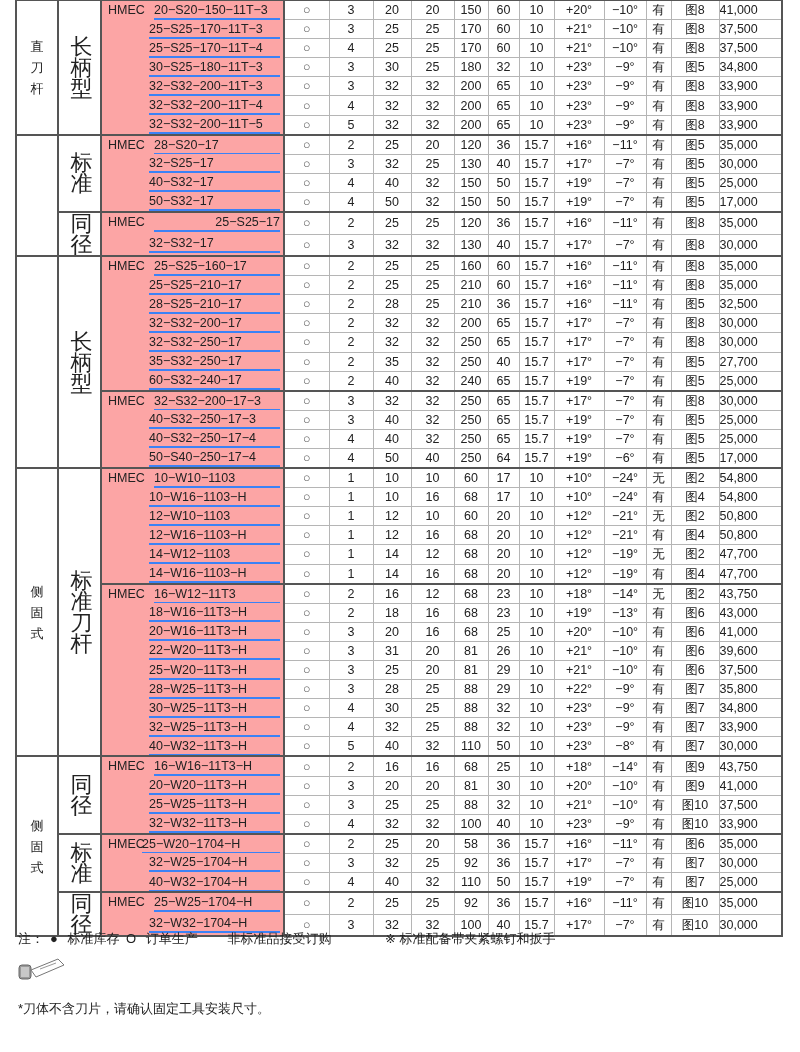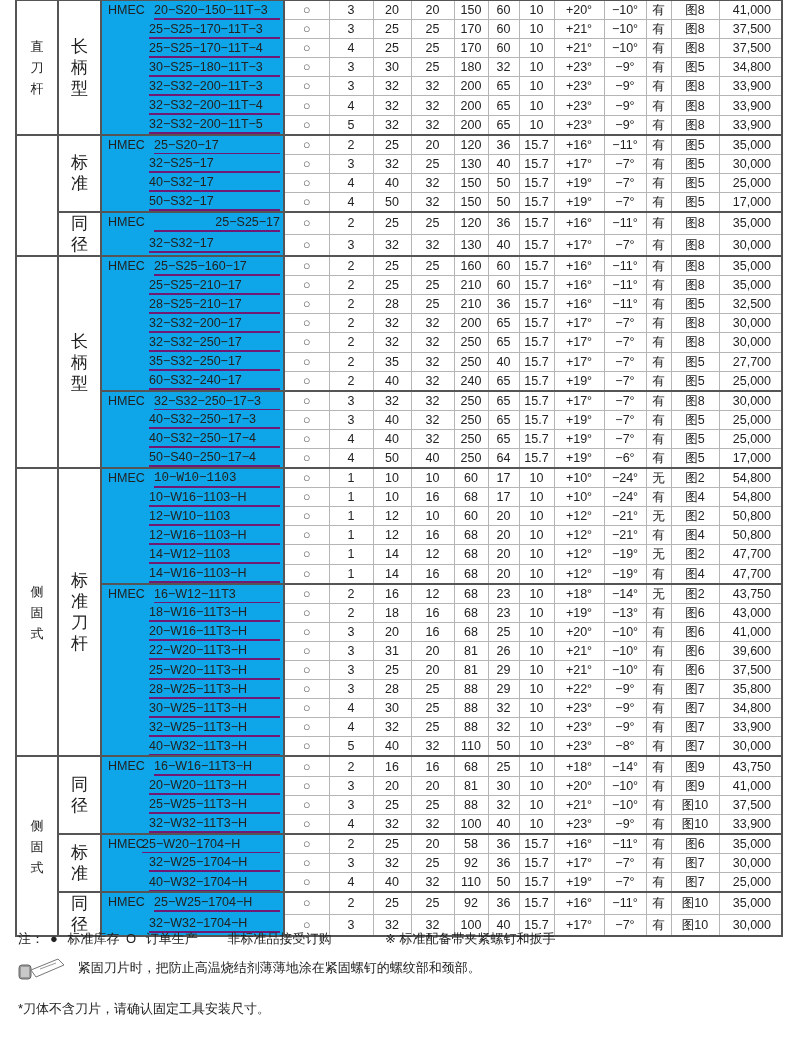--- a/index.html
+++ b/index.html
@@ -5,29 +5,29 @@
   html, body { margin:0; padding:0; background:#ffffff; }
   body { width:800px; height:1052px; position:relative; overflow:hidden;
          font-family:"Liberation Sans", "DejaVu Sans", sans-serif; color:#222; }
   .table-wrap { position:absolute; left:15px; top:-1px; width:766px; }
   table.spec { border-collapse:collapse; width:766px; table-layout:fixed; }
   table.spec td { height:18.1px; padding:0; border:1px solid #b5b5b5; font-size:12.5px;
                   text-align:center; white-space:nowrap; line-height:18px; overflow:hidden; }
   table.spec td.grp { border:2px solid #555; font-size:13px; line-height:20px;
                       writing-mode:horizontal-tb; vertical-align:middle; }
   table.spec td.grp span { display:inline-block; width:18px; word-wrap:break-word; white-space:normal; line-height:21px; }
-  table.spec td.sub { border:2px solid #555; font-size:17px; vertical-align:middle; }
+  table.spec td.sub { border:2px solid #555; font-size:22px; vertical-align:middle; }
   table.spec td.sub span { display:inline-block; width:18px; white-space:normal; line-height:21px; }
-  table.spec td.model { background:#0ea5e9; text-align:left; border-left:2px solid #555; border-right:2px solid #555;
+  table.spec td.model { background:#fca5a5; text-align:left; border-left:2px solid #555; border-right:2px solid #555;
                         border-top:none; border-bottom:none; position:relative; font-size:12.5px; }
   table.spec td.model .prefix { position:absolute; left:6px; top:0; }
-  table.spec td.model .code { position:absolute; left:47px; right:3px; top:0; border-bottom:2px solid #701a75; height:17px; }
+  table.spec td.model .code { position:absolute; left:47px; right:3px; top:0; border-bottom:2px solid #3b82f6; height:17px; }
   table.spec tr.first td.model { border-top:2px solid #555; }
   table.spec tr.first td { border-top:2px solid #555; }
-  table.spec td.lastcol { border-right:2px solid #555; text-align:right; padding-right:10px; }
+  table.spec td.lastcol { border-right:2px solid #555; text-align:left; padding-right:10px; }
   table.spec tr.bottom td { border-bottom:2px solid #555; }
   .notes { position:absolute; left:18px; top:930px; font-size:13px; color:#222; }
   .notes .line1 { position:absolute; top:0; left:0; white-space:nowrap; }
   .notes .line1 span { margin-right:6px; }
   .notes .line2 { position:absolute; top:27px; left:0; white-space:nowrap; }
   .notes .line3 { position:absolute; top:70px; left:0; white-space:nowrap; }
   .tube-icon { display:inline-block; width:50px; height:24px; vertical-align:middle; margin-right:6px; }
 </style>
 </head>
 <body>
@@ -178,21 +178,21 @@
           <td>−9°</td>
           <td>有</td>
           <td>图8</td>
           <td class="lastcol">33,900</td>
         </tr>
         <tr class="first">
           <td class="grp" rowspan="6"><span></span></td>
           <td class="sub" rowspan="4"><span>标准</span></td>
           <td class="model">
             <span class="prefix">HMEC</span>
-            <span class="code" style="left: 52px;">25−S20−17</span>
+            <span class="code" style="left: 52px;">28−S20−17</span>
           </td>
           <td style="color: rgb(85, 85, 85);">○</td>
           <td>2</td>
           <td>25</td>
           <td>20</td>
           <td>120</td>
           <td>36</td>
           <td>15.7</td>
           <td>+16°</td>
           <td>−11°</td>
@@ -415,21 +415,21 @@
           <td>15.7</td>
           <td>+19°</td>
           <td>−7°</td>
           <td>有</td>
           <td>图5</td>
           <td class="lastcol">25,000</td>
         </tr>
         <tr class="first">
           <td class="model">
             <span class="prefix">HMEC</span>
-            <span class="code" style="left: 52px;">32−S32−250−17−3</span>
+            <span class="code" style="left: 52px;">32−S32−200−17−3</span>
           </td>
           <td style="color: rgb(85, 85, 85);">○</td>
           <td>3</td>
           <td>32</td>
           <td>32</td>
           <td>250</td>
           <td>65</td>
           <td>15.7</td>
           <td>+17°</td>
           <td>−7°</td>
@@ -489,21 +489,21 @@
           <td>−6°</td>
           <td>有</td>
           <td>图5</td>
           <td class="lastcol">17,000</td>
         </tr>
         <tr class="first">
           <td class="grp" rowspan="15"><span>侧固式</span></td>
           <td class="sub" rowspan="15"><span>标准刀杆</span></td>
           <td class="model">
             <span class="prefix">HMEC</span>
-            <span class="code" style="left: 52px; font-family: Liberation Mono, monospace;">10−W10−1103</span>
+            <span class="code" style="left: 52px;">10−W10−1103</span>
           </td>
           <td style="color: rgb(85, 85, 85);">○</td>
           <td>1</td>
           <td>10</td>
           <td>10</td>
           <td>60</td>
           <td>17</td>
           <td>10</td>
           <td>+10°</td>
           <td>−24°</td>
@@ -944,16 +944,15 @@
   </div>
   <div class="line2">
     <span class="tube-icon">
       <svg width="50" height="24" viewBox="0 0 50 24">
         <rect x="1" y="8" width="12" height="14" rx="3" fill="#9a9a9a" stroke="#666"></rect>
         <rect x="3" y="10" width="8" height="10" fill="#c8c8c8"></rect>
         <polygon points="13,13 40,2 46,8 18,20" fill="#fff" stroke="#777"></polygon>
         <line x1="22" y1="12" x2="38" y2="6" stroke="#999"></line>
       </svg>
     </span>
-    <span>紧固刀片时，把防止高温烧结剂薄薄地涂在紧固螺钉的螺纹部和颈部。</span>
   </div>
   <div class="line3">*刀体不含刀片，请确认固定工具安装尺寸。</div>
 </div>
 
 </body></html>

